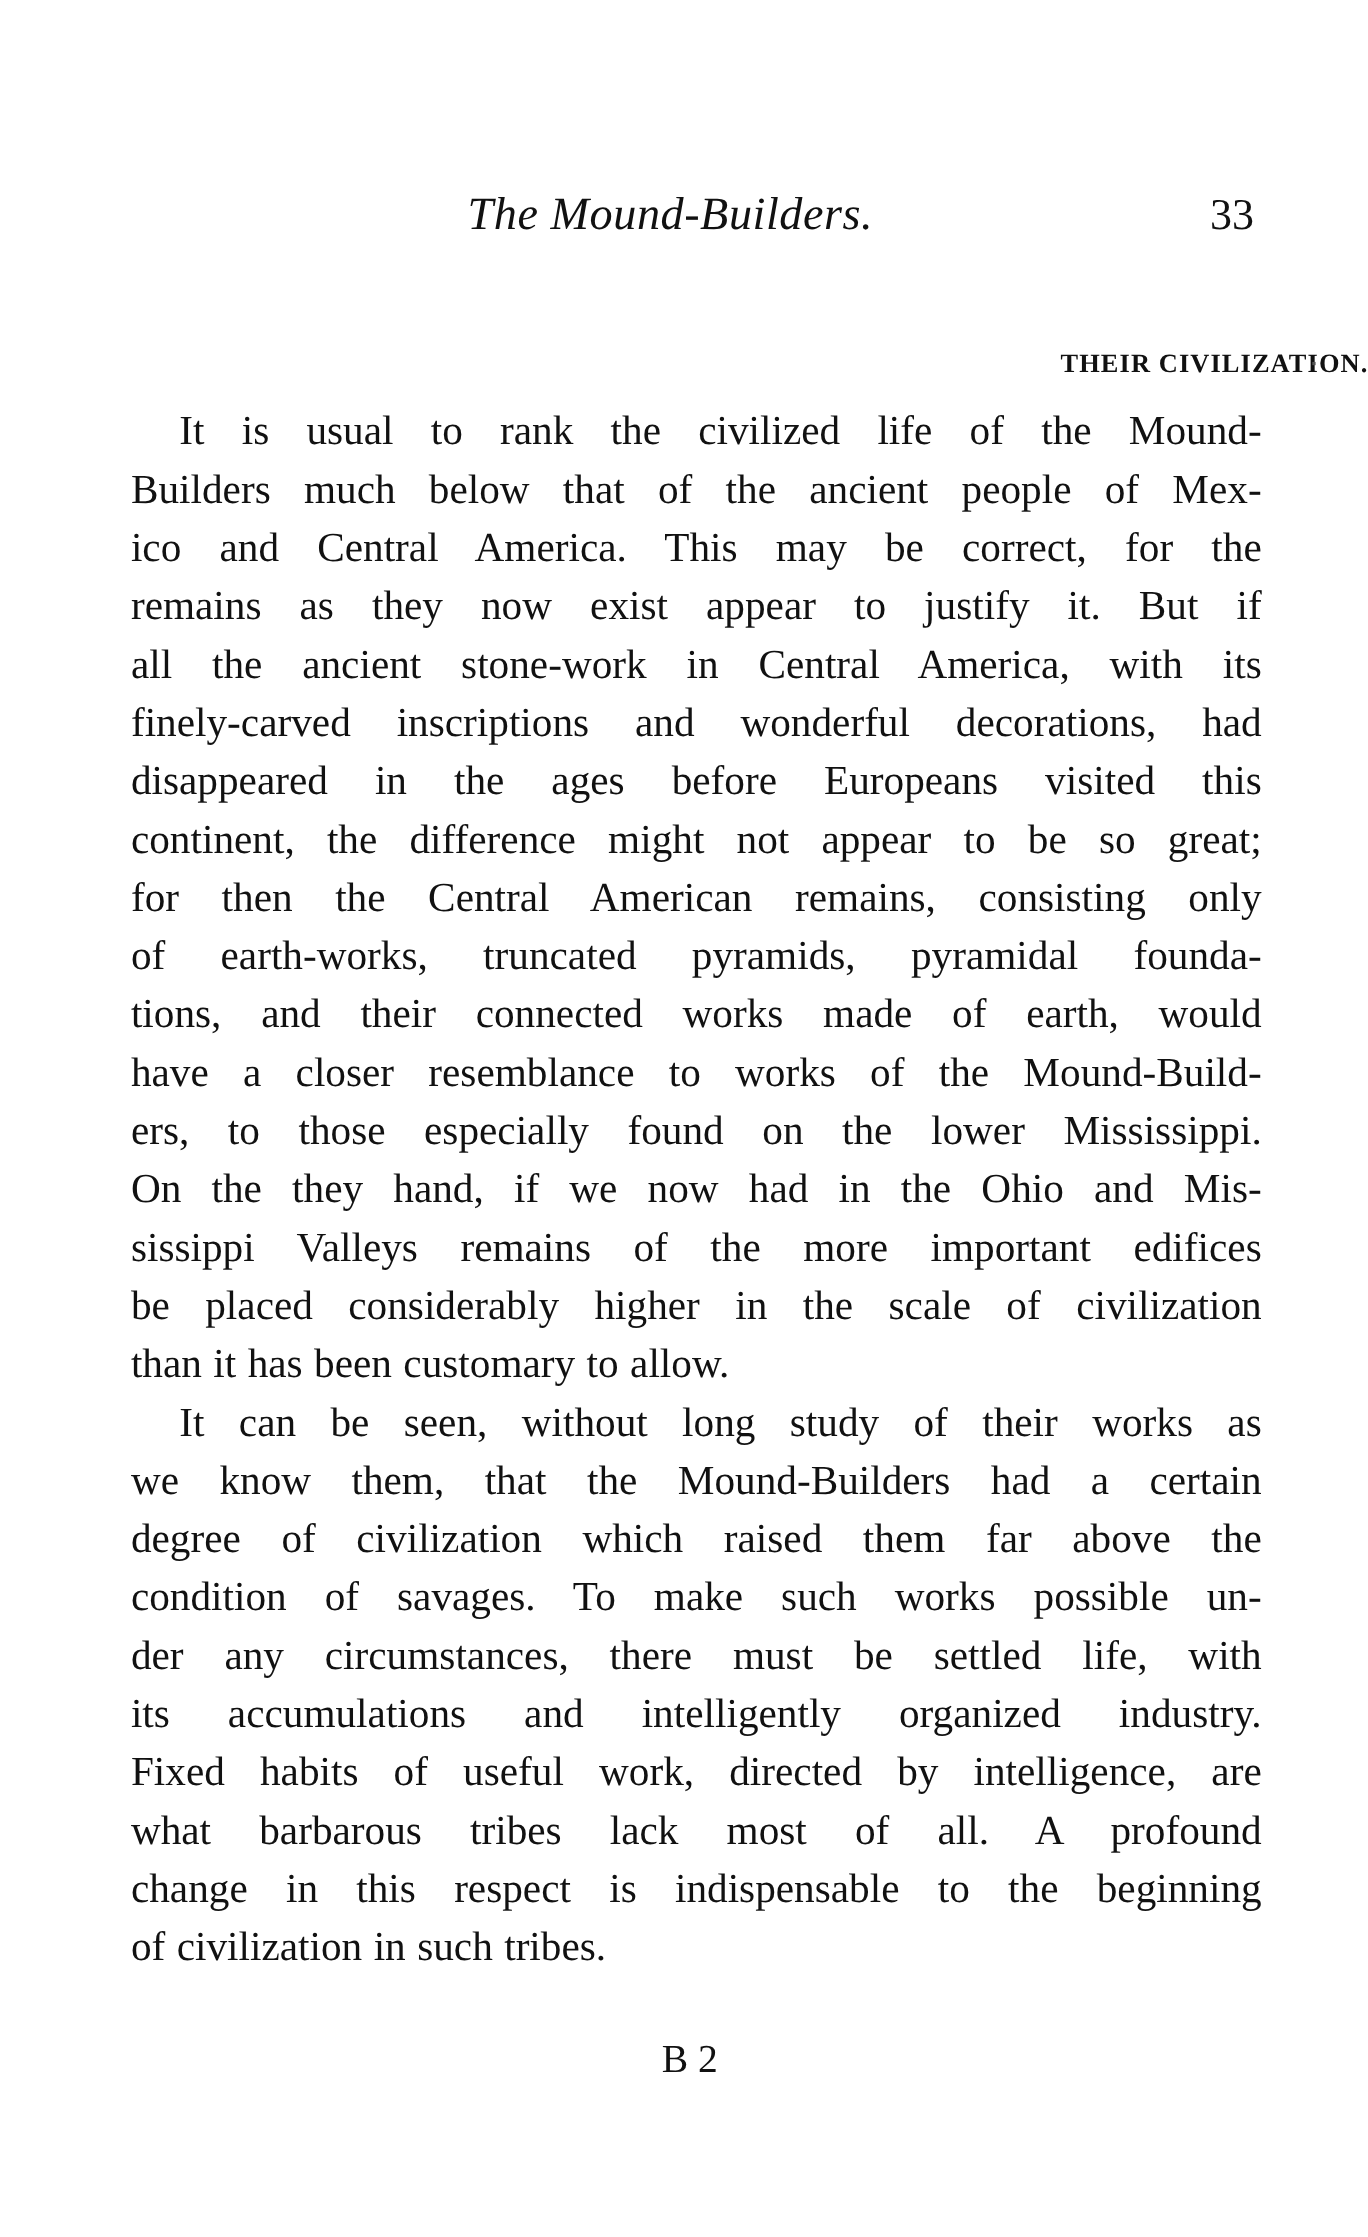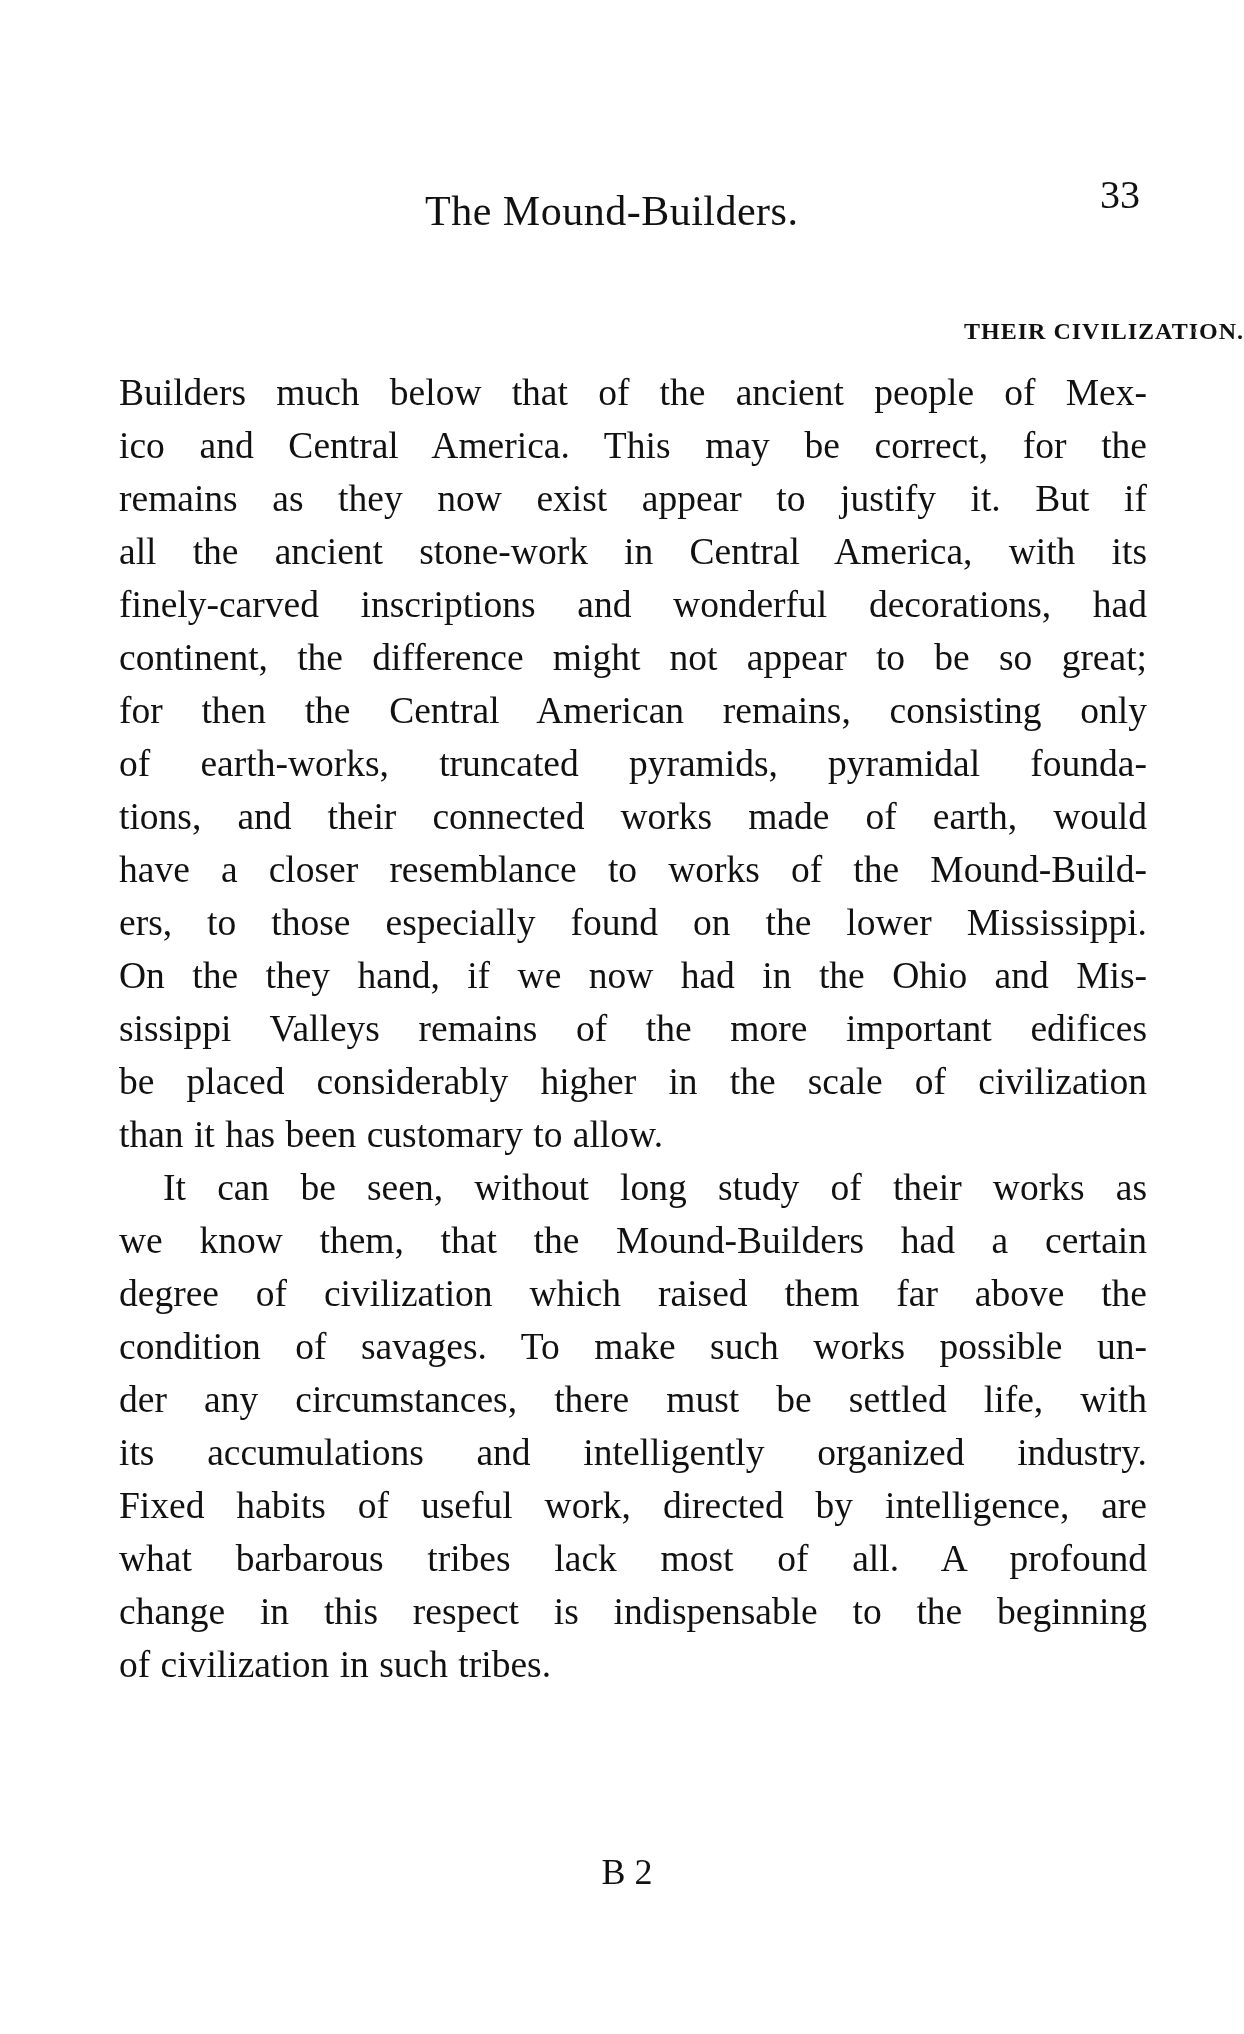--- a/index.html
+++ b/index.html
@@ -1,19 +1,19 @@
 <!DOCTYPE html>
 <html><head>
 <meta charset="utf-8">
 <style>
   html, body { margin: 0; padding: 0; background: #ffffff; }
   body { width: 1244px; height: 2034px; position: relative; overflow: hidden;
          font-family: "Liberation Serif", "DejaVu Serif", serif; color: #111; }
   .running-head { position: absolute; top: 170px; left: 0; width: 1244px; height: 50px; }
-  .running-title { position: absolute; left: 425px; top: 0; font-size: 42px; line-height: 50px; letter-spacing: 0.5px; margin-top: 16px; }
+  .running-title { position: absolute; left: 425px; top: 0; font-style: italic; font-size: 42px; line-height: 50px; letter-spacing: 0.5px; }
   .page-number { position: absolute; left: 1100px; top: 0; font-size: 40px; line-height: 50px; }
   .section-heading { position: absolute; top: 316px; left: 0; width: 1244px; text-align: right; padding-left: 10px; box-sizing: border-box;
         font-size: 24px; font-weight: bold; letter-spacing: 1px; line-height: 30px; }
   .stray-mark { position: absolute; left: 1193px; top: 329px; width: 3px; height: 3px; background: #555; }
   .body-text { position: absolute; top: 366px; left: 119px; width: 1028px; }
   .line { display: block; height: 53px; line-height: 53px; font-size: 37.5px; white-space: nowrap;
           text-align: justify; text-align-last: justify; word-spacing: 1px; }
   .line.last { text-align-last: left; }
   .line.indent { padding-left: 44px; }
   .signature { position: absolute; top: 1850px; left: 0; width: 1244px; text-align: center; font-size: 36px; line-height: 44px; padding-left: 10px; box-sizing: border-box; }
@@ -24,25 +24,27 @@
 <div class="running-head">
   <span class="running-title">The Mound-Builders.</span>
   <span class="page-number">33</span>
 </div>
 
 <div class="section-heading">THEIR CIVILIZATION.</div>
 <div class="stray-mark"></div>
 
 <div class="body-text">
   <div>
+    <span class="line indent">It is usual to rank the civilized life of the Mound-</span>
     <span class="line">Builders much below that of the ancient people of Mex-</span>
     <span class="line">ico and Central America.  This may be correct, for the</span>
     <span class="line">remains as they now exist appear to justify it.  But if</span>
     <span class="line">all the ancient stone-work in Central America, with its</span>
     <span class="line">finely-carved inscriptions and wonderful decorations, had</span>
+    <span class="line">disappeared in the ages before Europeans visited this</span>
     <span class="line">continent, the difference might not appear to be so great;</span>
     <span class="line">for then the Central American remains, consisting only</span>
     <span class="line">of earth-works, truncated pyramids, pyramidal founda-</span>
     <span class="line">tions, and their connected works made of earth, would</span>
     <span class="line">have a closer resemblance to works of the Mound-Build-</span>
     <span class="line">ers, to those especially found on the lower Mississippi.</span>
     <span class="line">On the they hand, if we now had in the Ohio and Mis-</span>
     <span class="line">sissippi Valleys remains of the more important edifices</span>
     <span class="line">be placed considerably higher in the scale of civilization</span>
     <span class="line last">than it has been customary to allow.</span>

